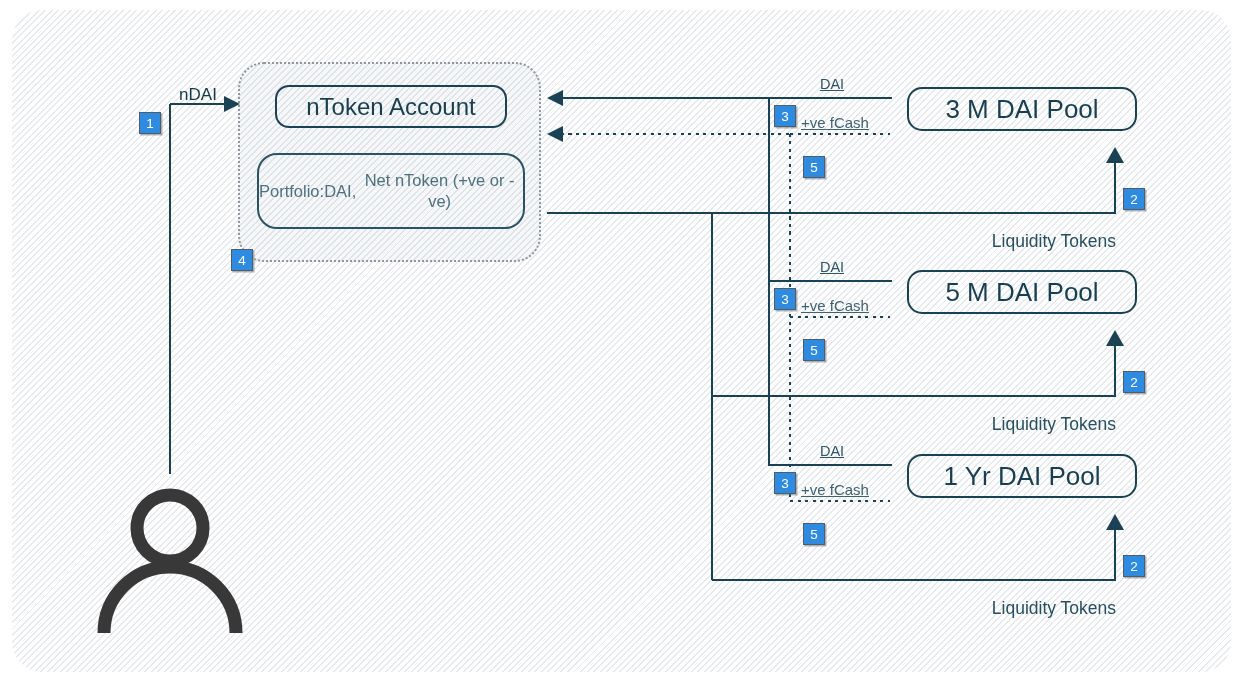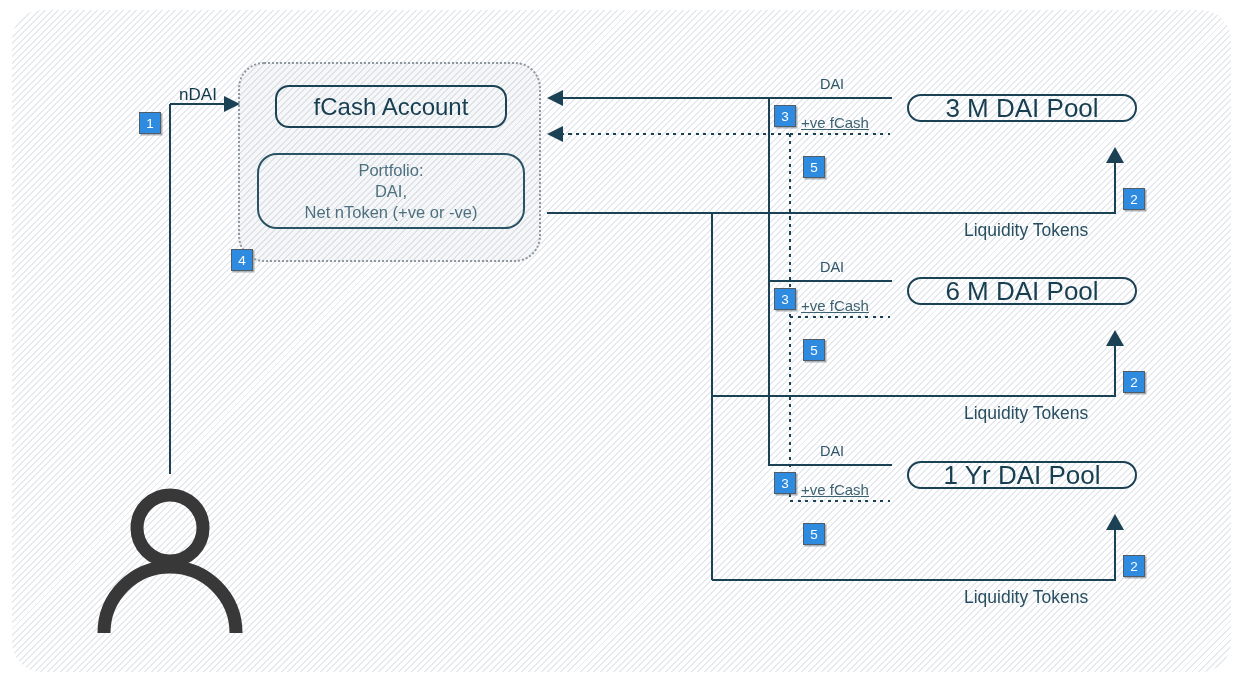--- a/index.html
+++ b/index.html
@@ -22,21 +22,21 @@
   }
   .ntoken-box {
     position:absolute; left:263px; top:75px; width:232px; height:43px;
     border:2px solid #1b4254; border-radius:14px;
     display:flex; align-items:center; justify-content:center;
     font-size:24px; color:#173e51;
   }
   .portfolio-box {
     position:absolute; left:245px; top:143px; width:268px; height:76px;
     border:2px solid #2a5465; border-radius:20px;
-    display:flex; flex-direction:column; align-items:center; justify-content:center;
+    display:flex; flex-direction:row; align-items:center; justify-content:center;
     font-size:16.5px; line-height:21px; color:#4d7080; text-align:center;
   }
 
   
   .hline, .vline, .hdot, .vdot { position:absolute; }
   .hline { height:2px; background:#1b4254; }
   .vline { width:2px; background:#1b4254; }
   .hdot  { height:2px; background: repeating-linear-gradient(90deg, #1b4254 0 3px, transparent 3px 7.5px); }
   .vdot  { width:2px;  background: repeating-linear-gradient(180deg, #1b4254 0 3px, transparent 3px 7.5px); }
 
@@ -50,58 +50,58 @@
     background:#2e8be0; border:1px solid #4e5d68;
     box-shadow:1.5px 1.5px 0 rgba(96,106,116,0.5);
     color:#fff; font-size:13.5px;
     display:flex; align-items:center; justify-content:center;
   }
 
   .lbl { position:absolute; color:#3a5d6e; }
   .lbl-ndai { left:158px; top:75px; width:56px; text-align:center; font-size:17px; color:#13384a; }
   .lbl-dai   { left:795px; width:50px; text-align:center; font-size:14.5px; color:#2f5668; }
   .lbl-fcash { left:789px; width:80px; font-size:15px; color:#3d6272;text-decoration:underline; }
-  .lbl-lt    { left:952px; width:152px; text-align:left; font-size:17.5px; color:#274f61; }
+  .lbl-lt    { left:952px; width:152px; text-align:right; font-size:17.5px; color:#274f61;margin-top:11px; }
 
   .pool-box {
-    position:absolute; left:895px; top:84px; width:230px; height:28px;
+    position:absolute; left:895px; top:77px; width:230px; height:44px;
     border:2px solid #1b4254; border-radius:15px;
     display:flex; align-items:center; justify-content:center;
     font-size:26px; color:#173e51;
   }
 
   
   .pool-group { position:absolute; left:0; top:0; width:1239px; height:0; }
   .pg-1 { top:183px; }
   .pg-2 { top:367px; }
 
   .pool-group .dai-hline   { left:757px; top:87px;  width:123px; }
   .pool-group .fcash-hdot  { left:778px; top:123px; width:100px; }
   .pool-group .lt-hline    { left:700px; top:202px; width:403px; }
   .pool-group.first .lt-hline { left:535px; width:568px; }
   .pool-group .lt-vline    { left:1102px; top:151px; height:53px; }
   .pool-group .lt-arrow    { left:1094px; top:137px; }
   .pool-group .badge-dai   { left:762px; top:95px; }
   .pool-group .badge-fcash { left:791px; top:146px; }
   .pool-group .badge-lt    { left:1111px; top:178px; }
-  .pool-group .lbl-dai     { top:66px; }
+  .pool-group .lbl-dai     { top:66px;text-decoration:underline; }
   .pool-group .lbl-fcash   { top:104px; }
   .pool-group .lbl-lt      { top:210px; }
 
   .person-svg { position:absolute; left:78px; top:475px; }
 </style>
 </head>
 <body>
 
 <div class="stage">
   <div class="canvas">
 
     <div class="account-group"></div>
     <div class="ntoken-box">
-      <span>fCash Account</span>
+      <span>nToken Account</span>
     </div>
     <div class="portfolio-box">
       <span>Portfolio:</span>
       <span>DAI,</span>
       <span>Net nToken (+ve or -ve)</span>
     </div>
     <div class="badge" style="left:219px; top:239px;">4</div>
 
     <div class="lbl lbl-ndai">nDAI</div>
     <div class="vline" style="left:157px; top:94px; height:370px;"></div>
@@ -135,21 +135,21 @@
       <div class="lbl lbl-dai">DAI</div>
       <div class="lbl lbl-fcash">+ve fCash</div>
       <div class="lbl lbl-lt">Liquidity Tokens</div>
       <div class="badge badge-dai">3</div>
       <div class="badge badge-fcash">5</div>
       <div class="badge badge-lt">2</div>
     </div>
 
     <div class="pool-group pg-1">
       <div class="pool-box">
-        <span>6 M DAI Pool</span>
+        <span>5 M DAI Pool</span>
       </div>
       <div class="hline dai-hline"></div>
       <div class="hdot fcash-hdot"></div>
       <div class="hline lt-hline"></div>
       <div class="vline lt-vline"></div>
       <div class="arrow-up lt-arrow"></div>
       <div class="lbl lbl-dai">DAI</div>
       <div class="lbl lbl-fcash">+ve fCash</div>
       <div class="lbl lbl-lt">Liquidity Tokens</div>
       <div class="badge badge-dai">3</div>

